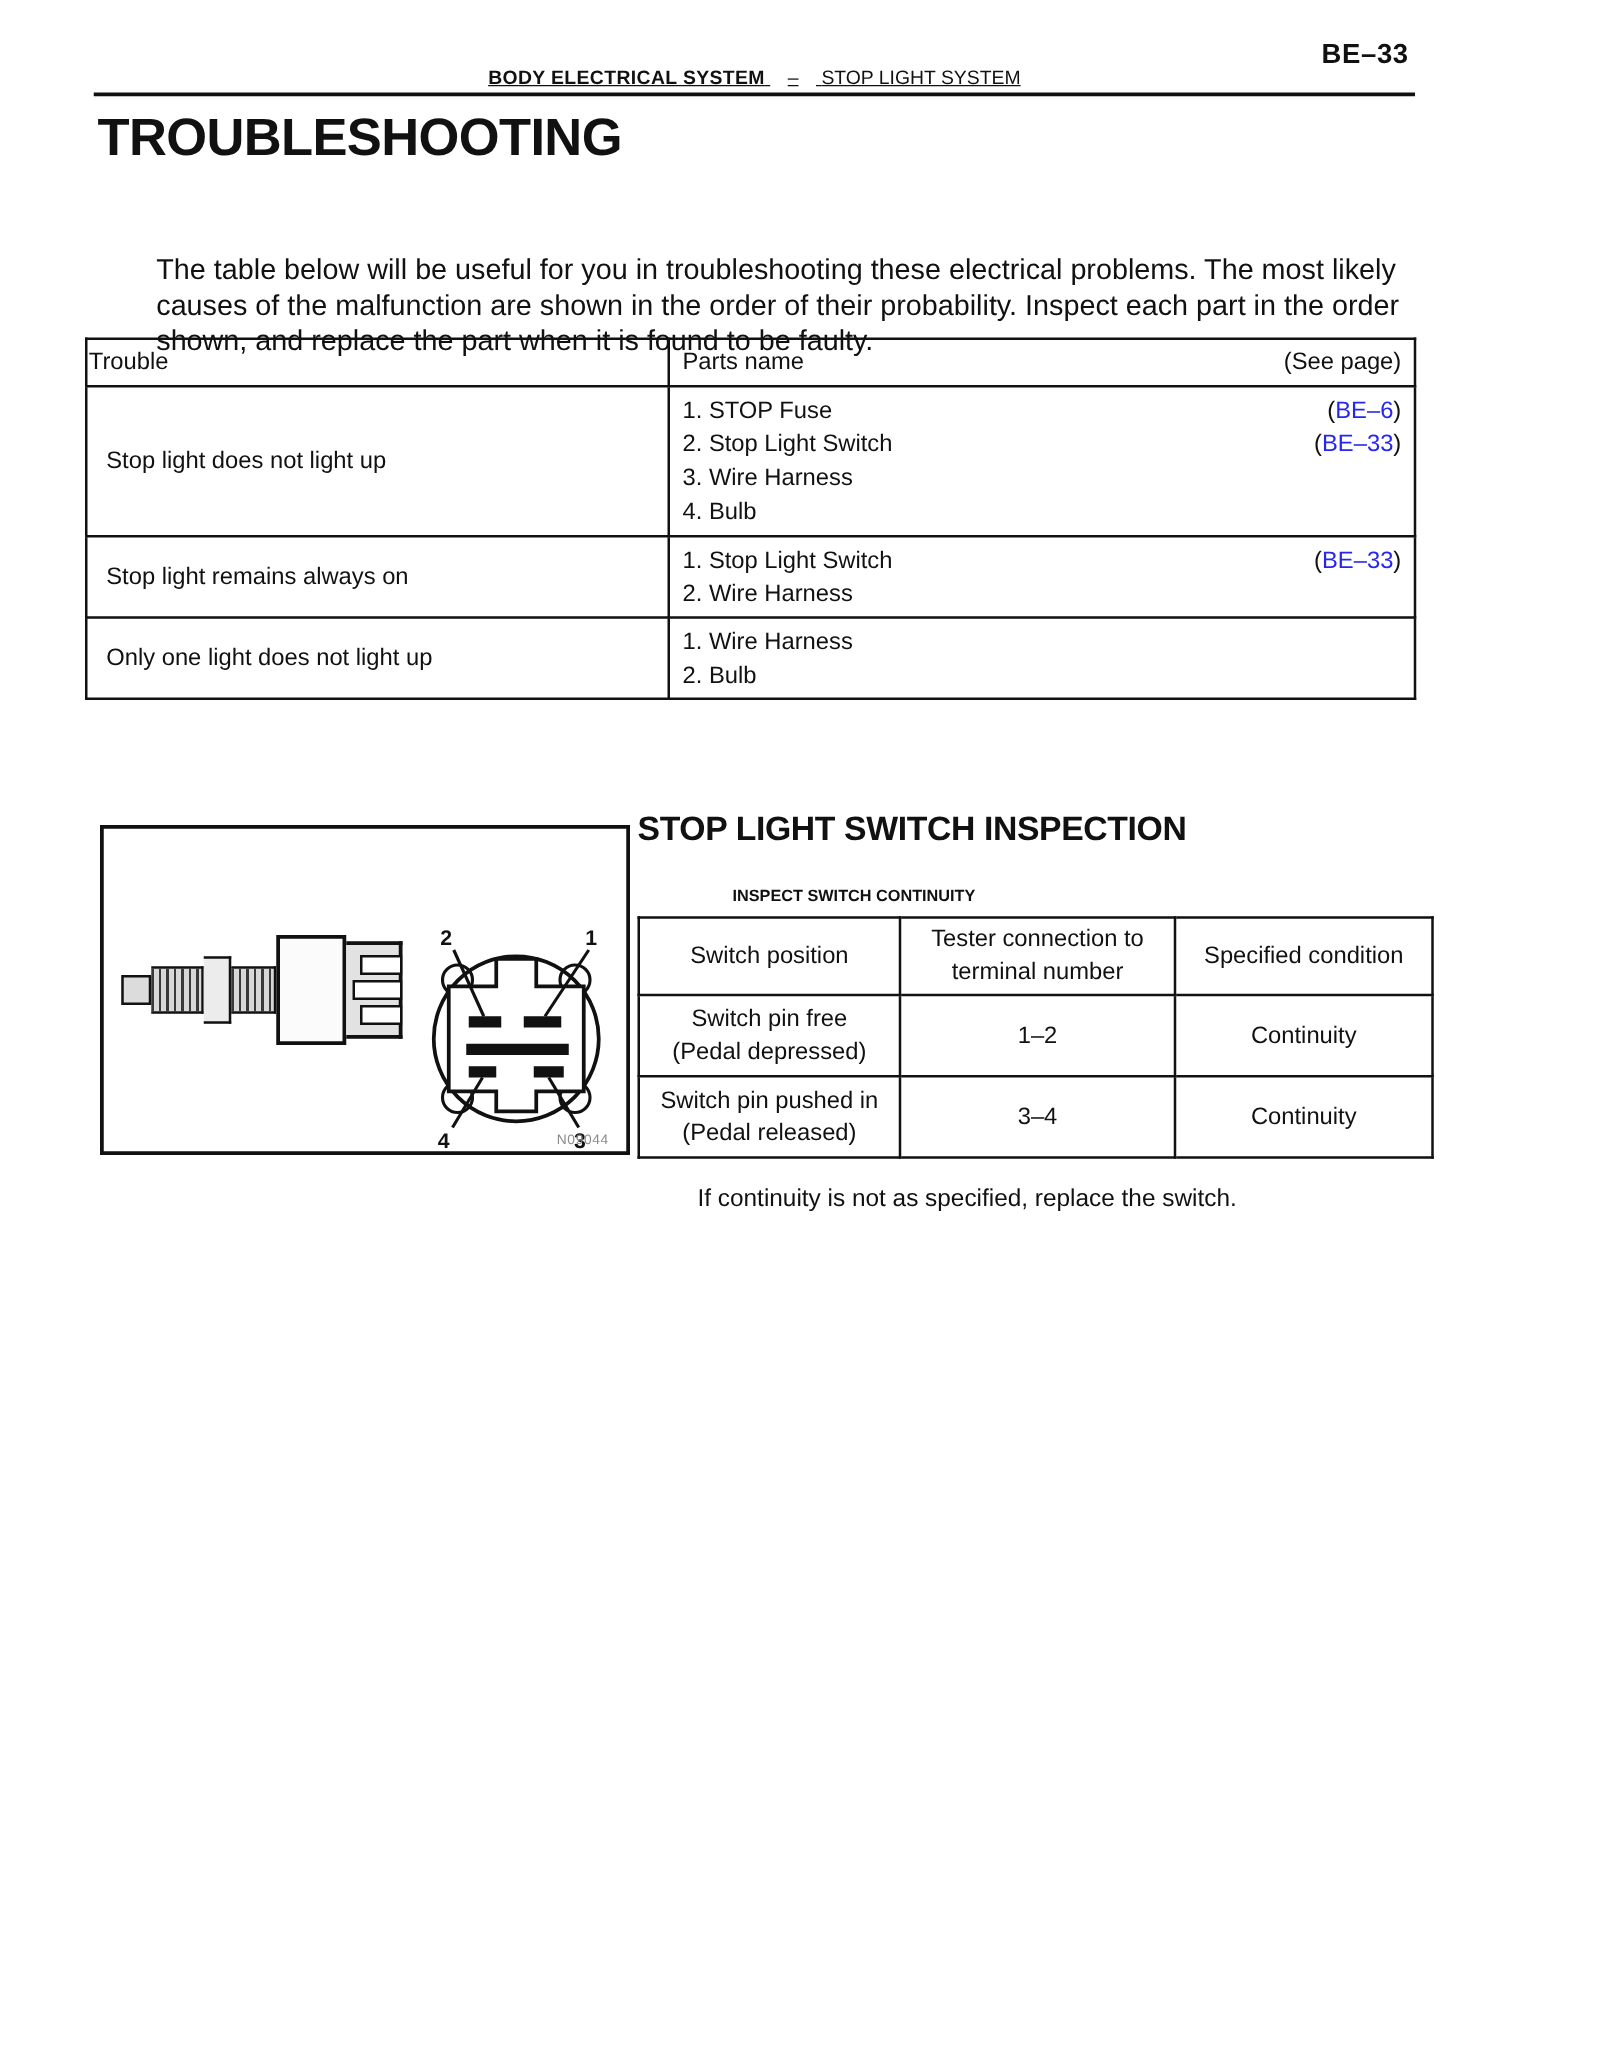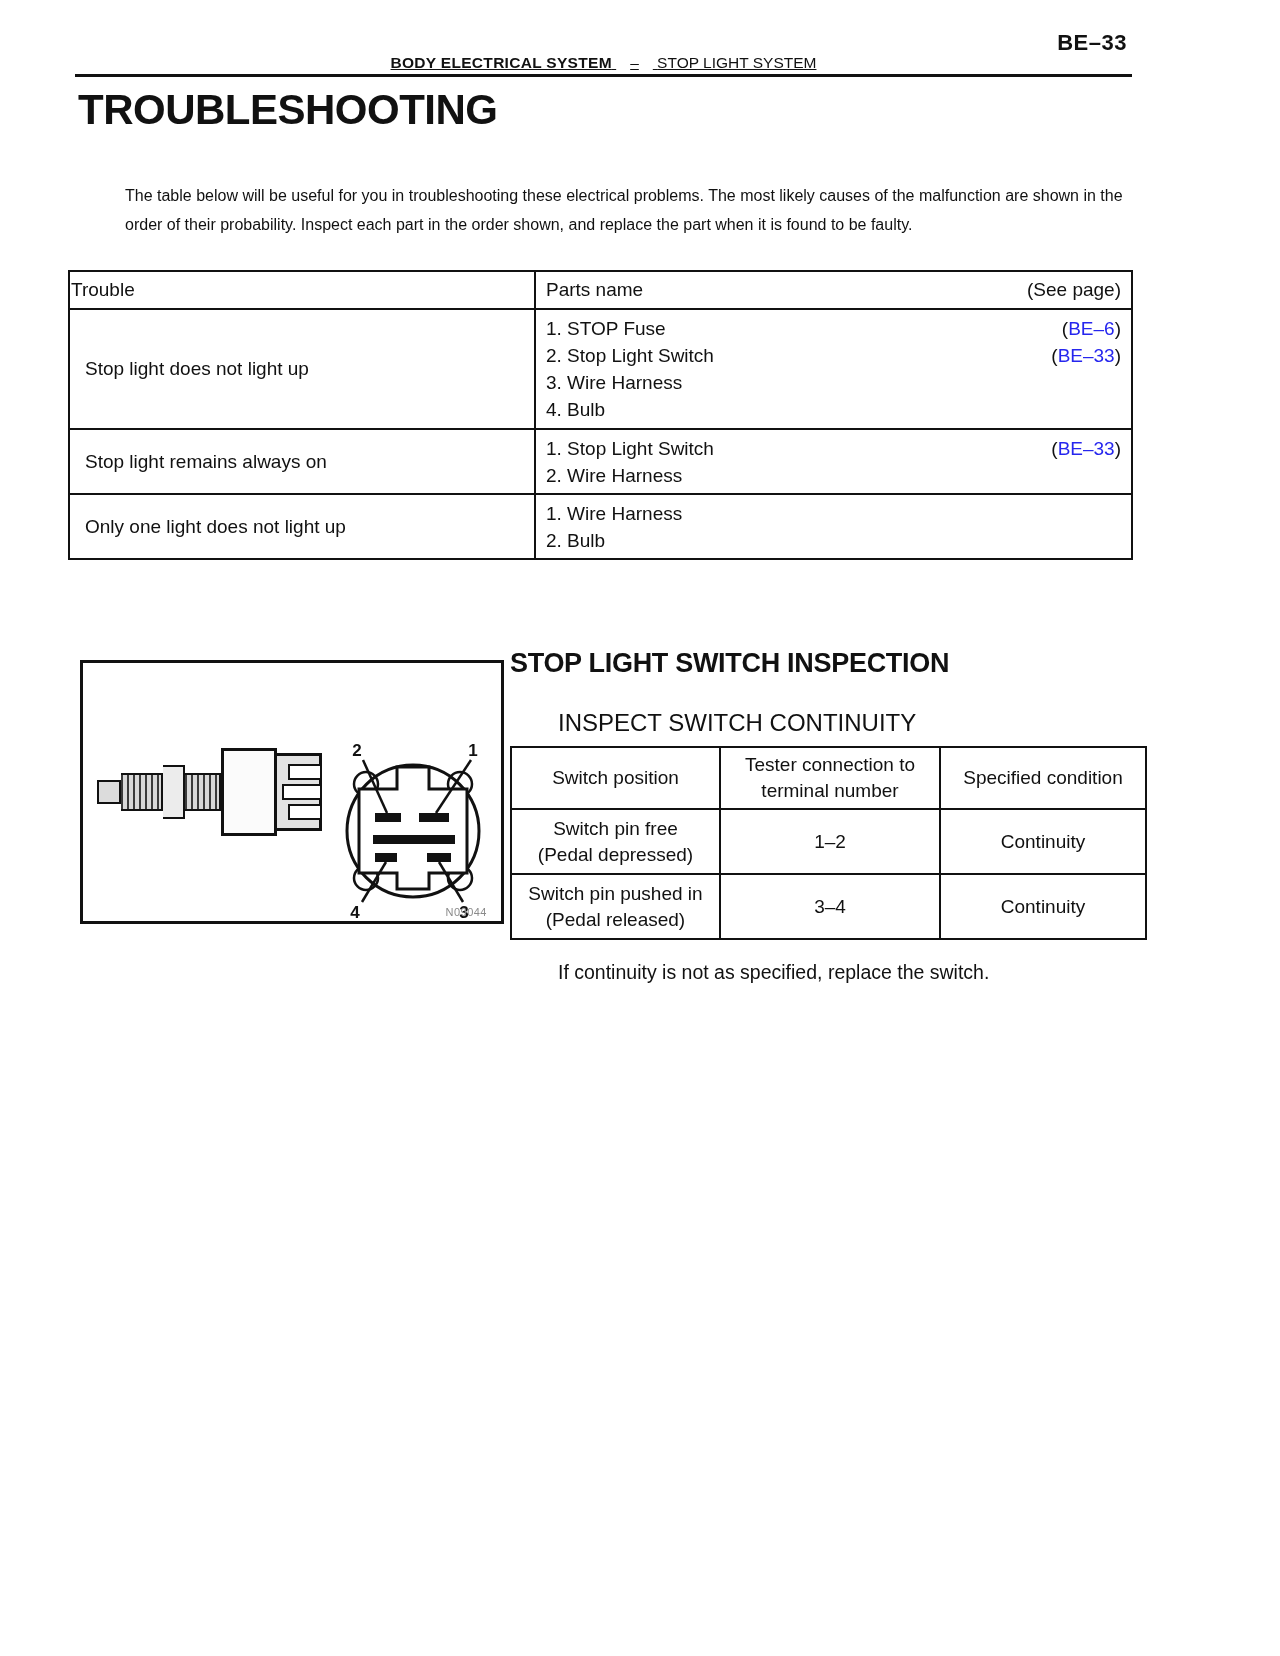--- a/index.html
+++ b/index.html
@@ -8,21 +8,21 @@
 
   
   .page-number{position:absolute;top:30px;right:153px;font-size:22px;font-weight:bold;letter-spacing:.5px;}
   .running-header{position:absolute;top:54px;left:75px;width:1057px;text-align:center;font-size:15.5px;white-space:nowrap;text-decoration:underline;}
   .running-header .rh-bold{font-weight:bold;letter-spacing:.3px;}
   .running-header .rh-dash{margin:0 14px;}
   .header-rule{position:absolute;top:74px;left:75px;width:1057px;height:3px;background:#111;}
 
   .page-title{position:absolute;top:86px;left:78px;font-size:42px;font-weight:bold;letter-spacing:-.5px;}
 
-  .intro{position:absolute;top:166px;left:125px;width:1012px;font-size:16px;line-height:28.5px;}
+  .intro{position:absolute;top:178px;left:125px;width:1012px;font-size:23px;line-height:28.5px;}
 
   
   .trouble-table{position:absolute;top:270px;left:68px;width:1065px;border-collapse:collapse;table-layout:fixed;}
   .trouble-table td,.trouble-table th{border:2px solid #111;font-size:19px;font-weight:normal;}
   .tt-col1{width:462px;}
   .tt-header{height:38px;}
   .tt-header .tt-trouble-h{text-align:left;}
   .tt-header .tt-parts-h{padding:0 10px;margin-top:39px;}
   .tt-parts-head{display:flex;justify-content:space-between;align-items:center;}
   .tt-r0{height:120px;} .tt-r1{height:62px;} .tt-r2{height:60px;}
@@ -45,21 +45,21 @@
   .sv-body{width:50px;height:82px;border:3px solid #111;background:#fbfbfb;}
   .sv-conn{width:42px;height:72px;border:3px solid #111;border-left:none;background:#e2e2e2;position:relative;}
   .sv-slot{position:absolute;right:-3px;width:30px;height:12px;border:2px solid #111;background:#fff;}
   .sv-slot1{top:8px;} .sv-slot2{top:28px;width:36px;} .sv-slot3{top:48px;}
   .face-svg{position:absolute;left:0;top:0;}
   .figure-code{position:absolute;right:14px;bottom:3px;font-size:11px;color:#8a8a8a;letter-spacing:.5px;}
 
   
   .rightcol{position:absolute;top:648px;left:510px;width:623px;}
   .inspection-title{font-size:27px;font-weight:bold;letter-spacing:-.3px;}
-  .inspection-subtitle{margin-top:30px;margin-left:48px;font-size:24px;font-weight:normal;}
+  .inspection-subtitle{margin-top:30px;margin-left:76px;font-size:13px;font-weight:bold;}
   .cont-table{margin-top:9px;width:623px;border-collapse:collapse;table-layout:fixed;}
   .cont-table th,.cont-table td{border:2px solid #111;font-size:19px;font-weight:normal;
         text-align:center;vertical-align:middle;white-space:pre-line;line-height:26px;}
   .ct-c1{width:205px;} .ct-c2{width:216px;} .ct-c3{width:202px;}
   .ct-header{height:62px;margin-left:34px;} .ct-row{height:65px;}
   .note-text{margin-top:21px;margin-left:48px;font-size:19.5px;}
 </style>
 </head>
 <body>
 

